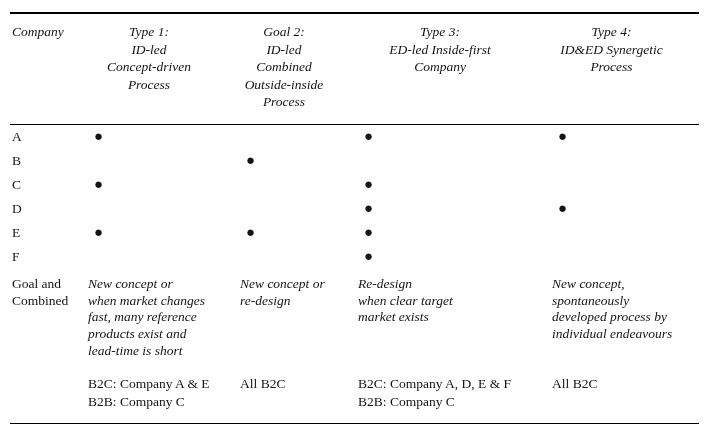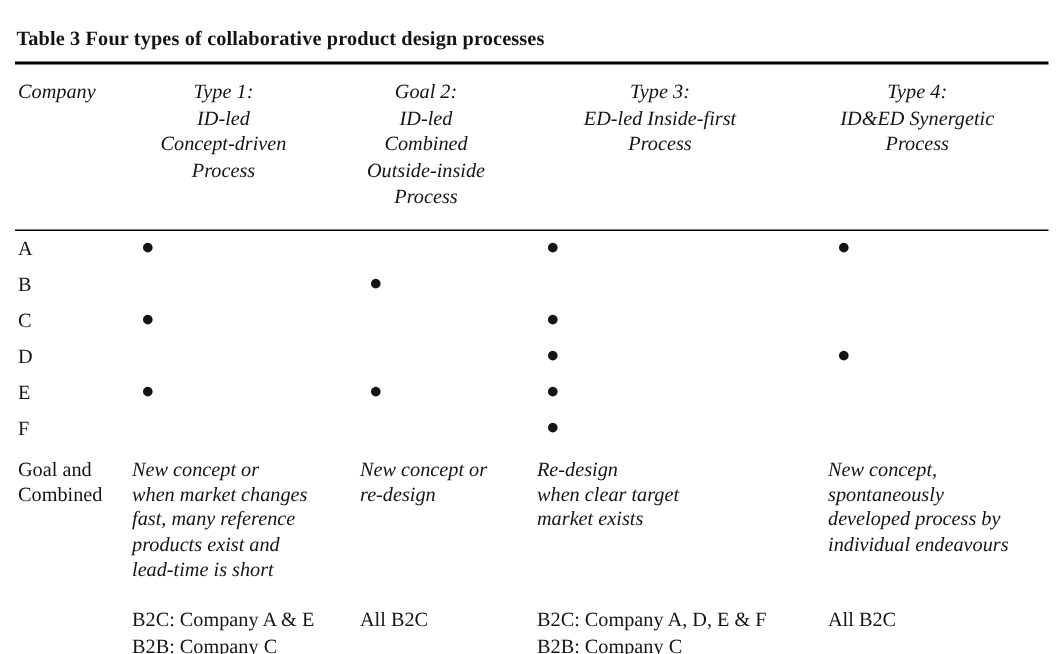--- a/index.html
+++ b/index.html
@@ -74,21 +74,20 @@
     vertical-align: top;
     padding: 15px 4px 13px 2px;
     white-space: pre-line;
     line-height: 1.3;
   }
 </style>
 </head>
 <body>
 
 <div class="page">
-  <div class="title">Table 3 Four types of collaborative product design processes</div>
 
   <table class="t3">
     <colgroup>
       <col style="width:76px">
       <col style="width:152px">
       <col style="width:118px">
       <col style="width:194px">
       <col style="width:149px">
     </colgroup>
     <thead>
@@ -97,21 +96,21 @@
         <th class="hdr">Type 1:
 ID-led
 Concept-driven
 Process</th>
         <th class="hdr">Goal 2:
 ID-led Combined
 Outside-inside
 Process</th>
         <th class="hdr">Type 3:
 ED-led Inside-first
-Process</th>
+Company</th>
         <th class="hdr">Type 4:
 ID&amp;ED Synergetic
 Process</th>
       </tr>
     </thead>
     <tbody>
       <tr>
         <td class="company-cell">A</td>
         <td class="dot-cell">●</td>
         <td class="dot-cell"></td>

